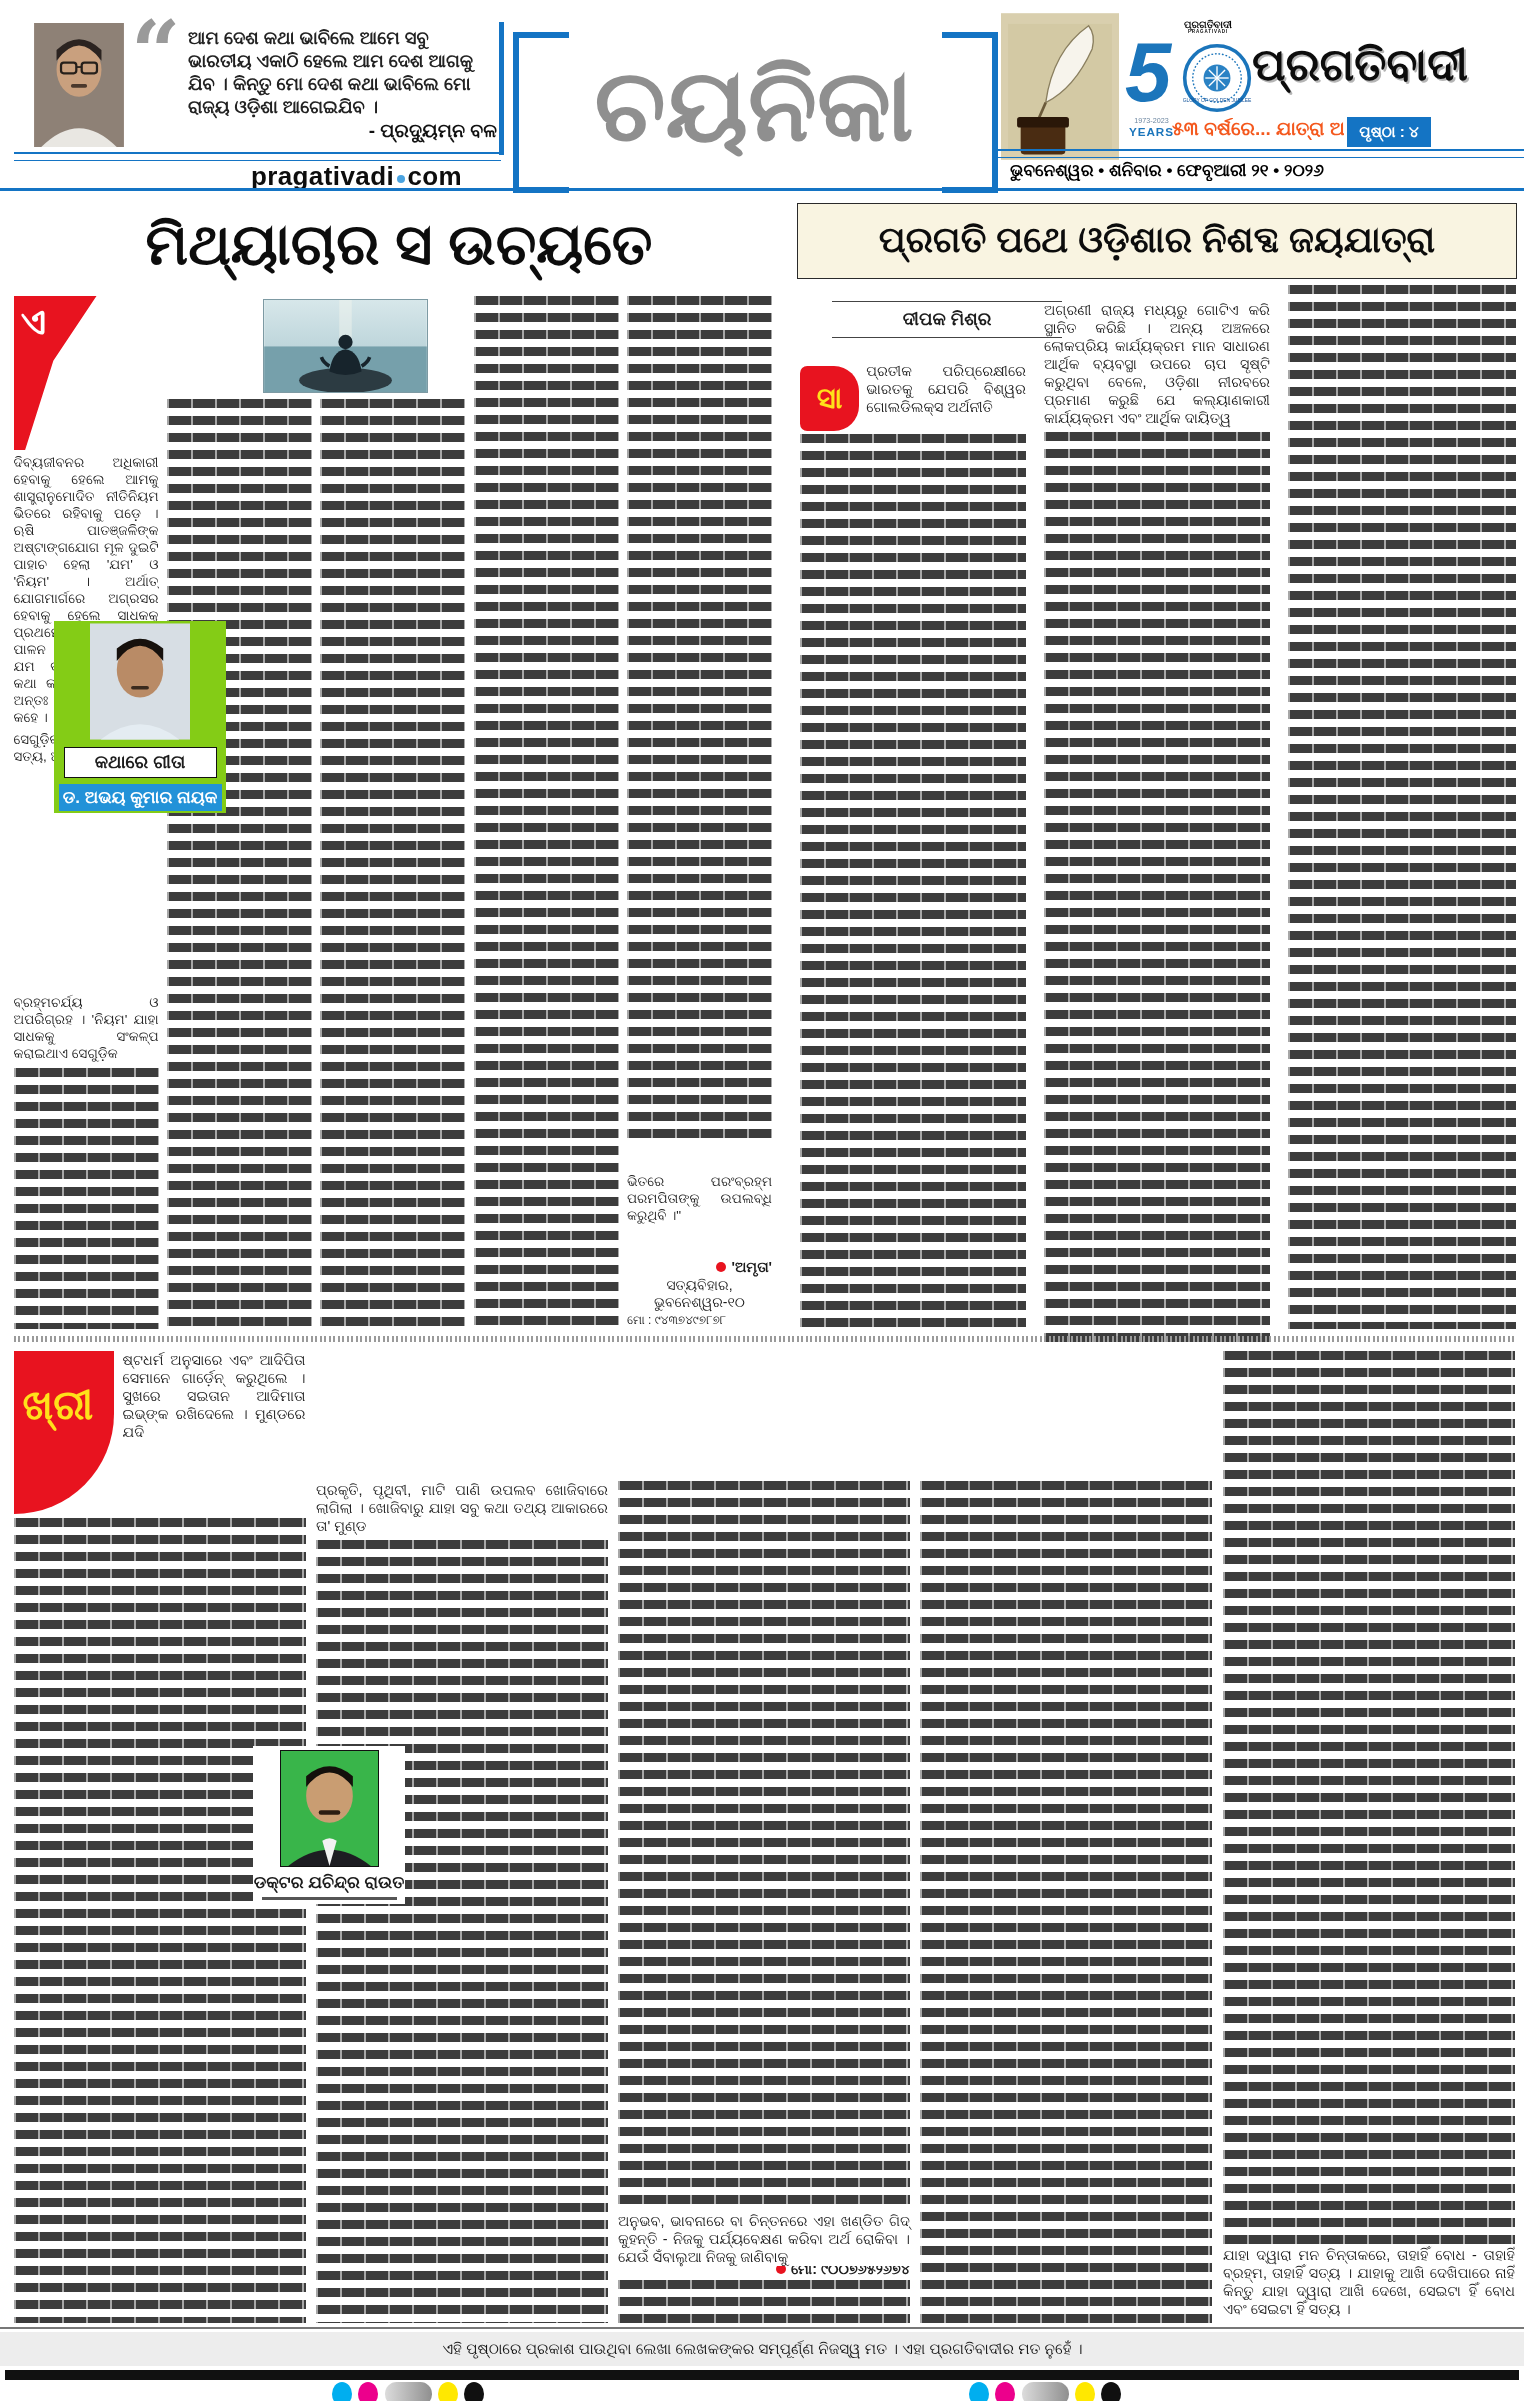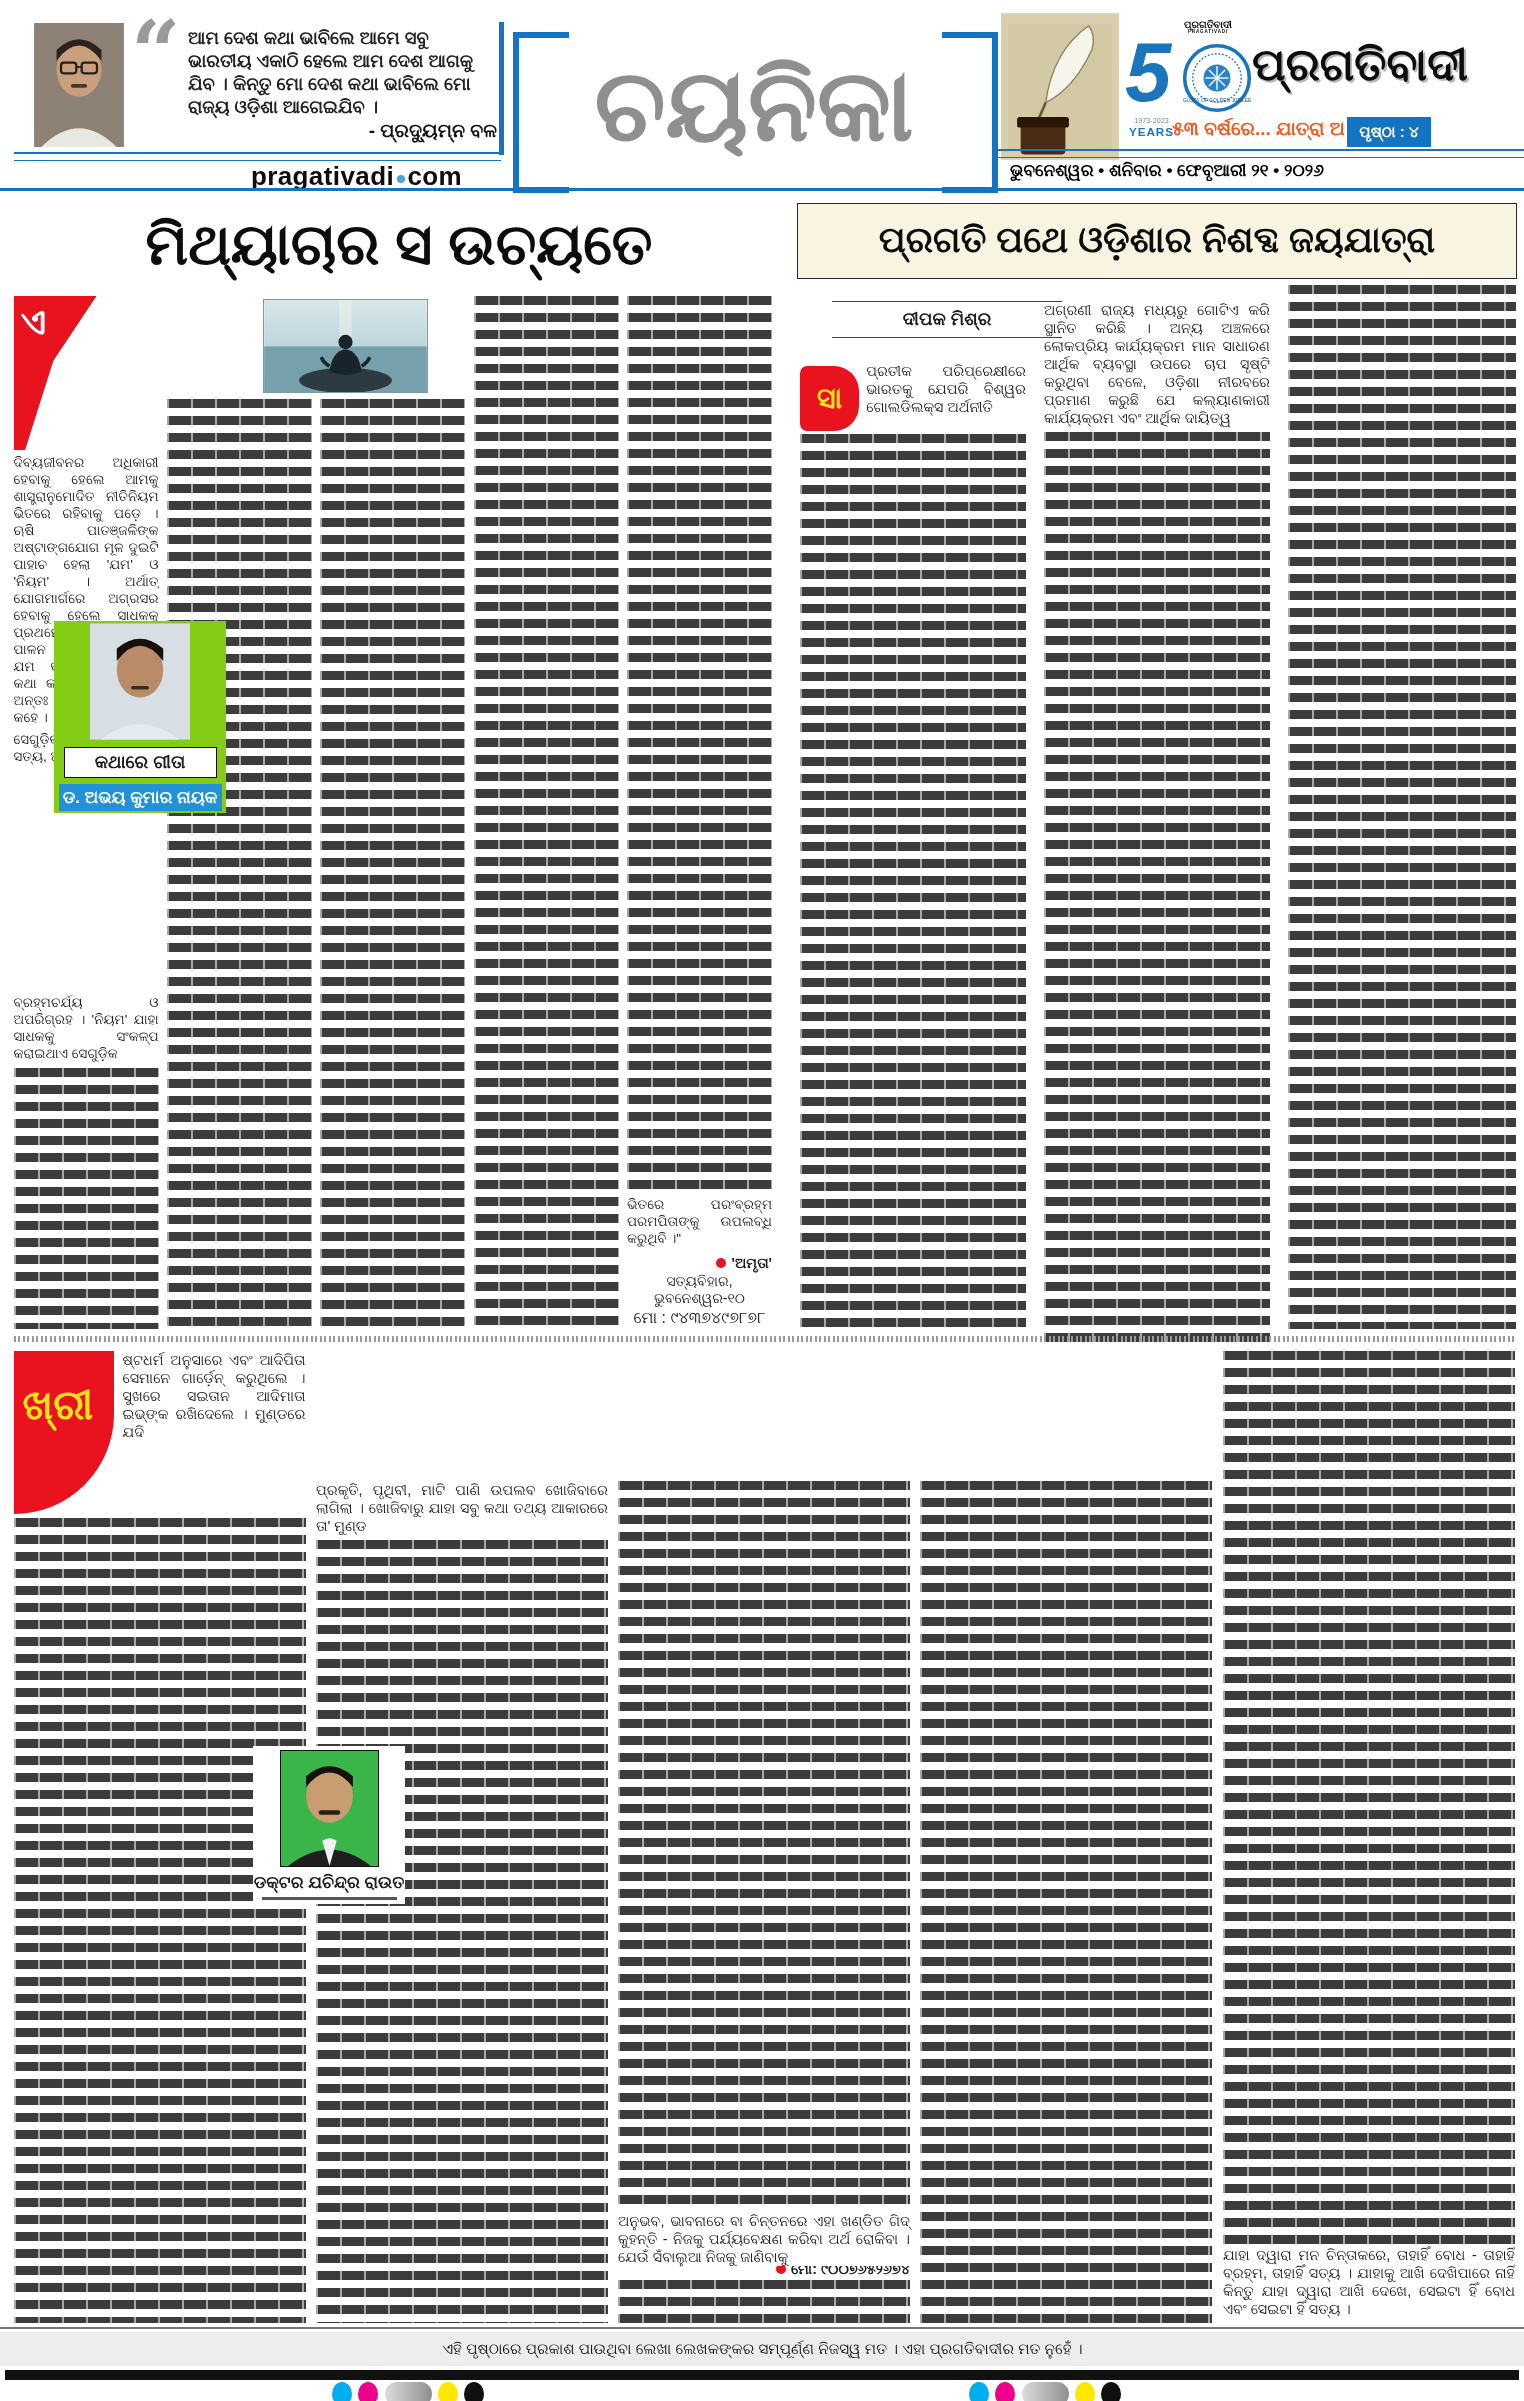--- a/index.html
+++ b/index.html
@@ -58,21 +58,21 @@
   .med-img{left:263px;top:299px;width:163px;height:92px;border:0.9px solid #7d9aa3;}
   .author-blk{left:54px;top:621px;width:172px;background:#84cc16;text-align:center;padding:1.8px 0;}
   .author-blk .ph{margin:0 auto;width:100px;height:117px;}
   .col-label{margin:7.2px auto 0 auto;width:151px;height:29px;border:1.8px solid #111;background:#fff;
              font-size:18px;font-weight:bold;line-height:29px;text-align:center;overflow:hidden;}
   .author-bar{margin:6.3px auto 0 auto;width:163px;height:27px;background:#2292d8;color:#fff;
               font-size:17px;font-weight:bold;line-height:27px;text-align:center;overflow:hidden;}
   .sig p{margin:1.8px 0;}
   .sig .nm{text-align:right;font-weight:bold;font-size:14.4px;}
   .sig .ad{text-align:center;font-size:14px;}
-  .sig .phn{text-align:center;font-size:16px;}
+  .sig .phn{text-align:left;font-size:12px;}
 
   
   .hl-right-box{left:797px;top:203px;width:718px;height:74px;background:#f9f4e1;border:1.8px solid #2a2a2a;
                 text-align:center;font-size:36px;font-weight:bold;color:#0c0c0c;line-height:72px;
                 white-space:nowrap;overflow:hidden;}
   .byline{left:832px;top:301px;width:230px;border-top:1.8px solid #444;border-bottom:1.8px solid #444;
           text-align:center;font-size:18px;font-weight:bold;padding:7.2px 0;background:#fff;}
   .dropcap-sq{float:left;width:59px;height:65px;background:#e8131f;border-radius:7.2px 25px 25px 7.2px;
               color:#ffe11a;font-size:29px;font-weight:bold;text-align:center;line-height:65px;margin:3.6px 7.2px 3.6px 0;}
 
@@ -190,21 +190,21 @@
 
   <div class="col" style="left:320px;top:296px;width:145px;height:1033px;">
     <div class="sp" style="height:103px;"></div>
     <div class="greek fill"></div>
   </div>
 
   <div class="col" style="left:474px;top:296px;width:145px;height:1033px;">
     <div class="greek fill"></div>
   </div>
 
-  <div class="col" style="left:627px;top:296px;width:145px;height:1033px;">
+  <div class="col" style="left:627px;top:296px;width:145px;height:1033px;gap:27px;">
     <div class="greek fill"></div>
     <p class="body-txt sp">ଭିତରେ ପରଂବ୍ରହ୍ମ ପରମପିତାଙ୍କୁ ଉପଲବ୍ଧି କରୁଥିବି ।"</p>
     <div class="sig sp">
       <p class="nm"><span class="red-dot"></span><span>'ଅମୃତା'</span></p>
       <p class="ad">ସତ୍ୟବିହାର, ଭୁବନେଶ୍ୱର-୧୦</p>
       <p class="phn">ମୋ : ୯୪୩୭୪୯୭୮୭୮</p>
     </div>
   </div>
 
   <div class="abs med-img">

